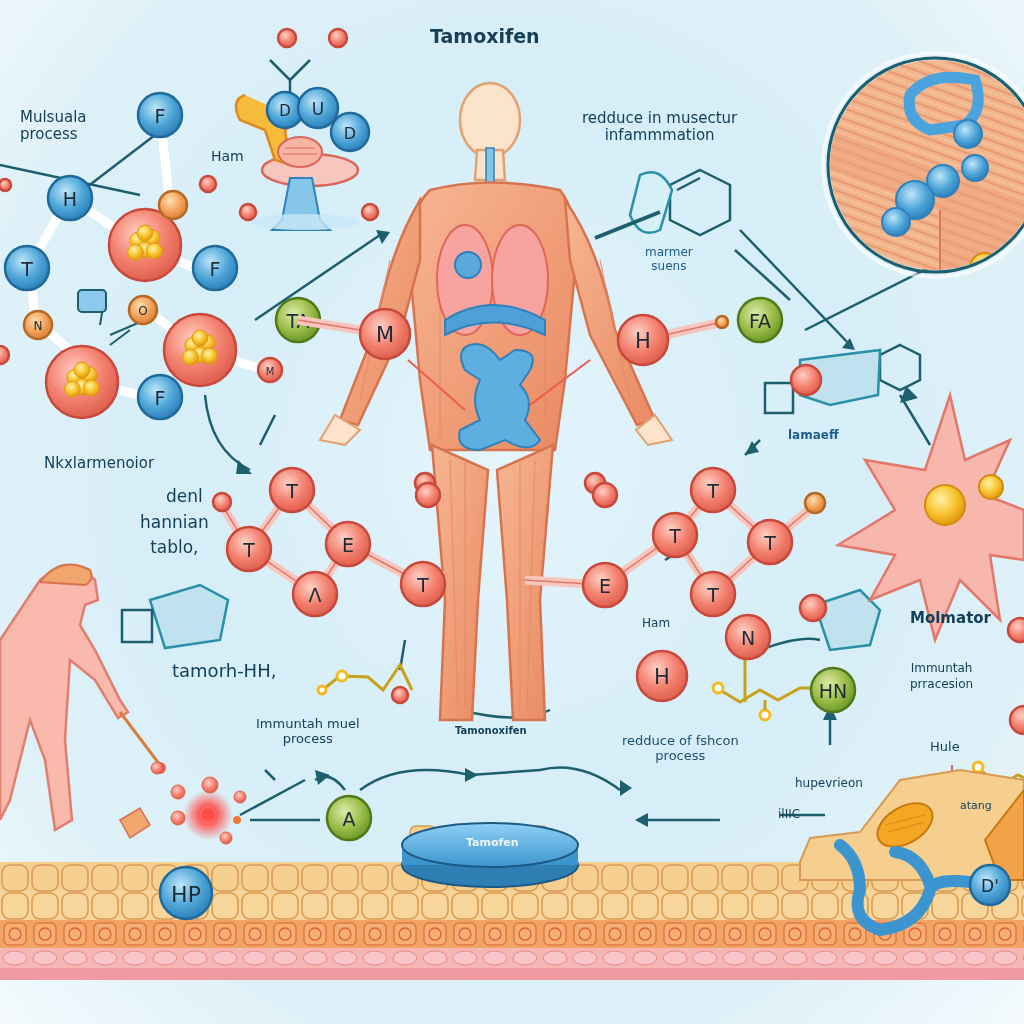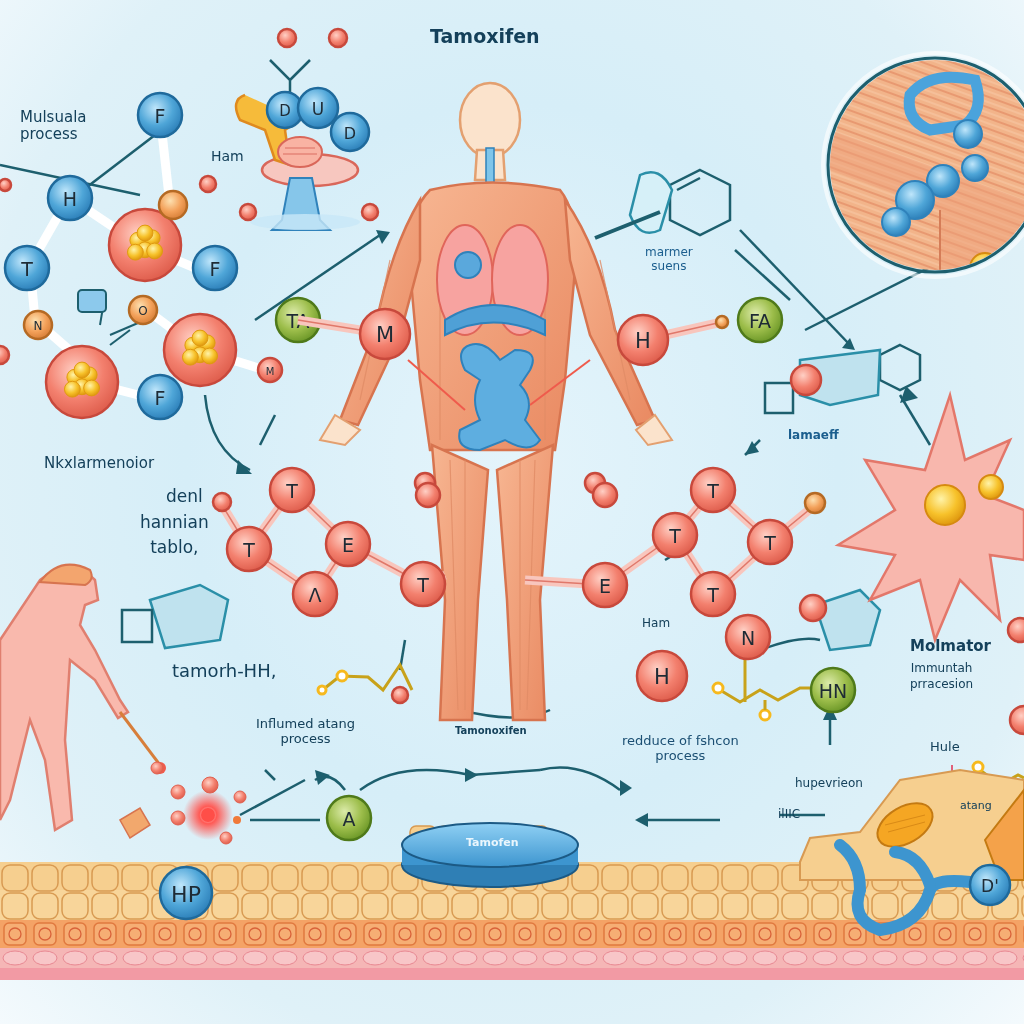--- a/index.html
+++ b/index.html
@@ -724,53 +724,57 @@
 
   <div class="lbl bold" style="left:430px; top:26px; font-size:19px;">Tamoxifen</div>
 
   <div class="lbl left" style="left:20px; top:109px; font-size:15px;">
     <div>Mulsuala</div>
     <div>process</div>
   </div>
 
   <div class="lbl" style="left:211px; top:148px; font-size:14px;">Ham</div>
 
+  <div class="lbl" style="left:582px; top:110px; font-size:15px;">
+    <div>redduce in  musectur</div>
+    <div>infammmation</div>
+  </div>
 
   <div class="lbl" style="left:645px; top:246px; font-size:12px; color:#1b5e8e;">
     <div>marmer</div>
     <div>suens</div>
   </div>
 
   <div class="lbl bold" style="left:788px; top:429px; font-size:12px; color:#1b5e8e;">lamaeff</div>
 
   <div class="lbl" style="left:0px; top:455px; font-size:15px;padding-left:44px;">Nkxlarmenoior</div>
 
   <div class="lbl" style="left:140px; top:484px; font-size:17px; line-height:1.5;">
     <div style="padding-left:20px;">denl</div>
     <div>hannian</div>
     <div>tablo,</div>
   </div>
 
   <div class="lbl" style="left:172px; top:661px; font-size:18px;">tamorh-HH,</div>
 
   <div class="lbl" style="left:256px; top:717px; font-size:13px;">
-    <div>Influmed atang</div>
+    <div>Immuntah muel</div>
     <div>process</div>
   </div>
 
   <div class="lbl bold" style="left:455px; top:725px; font-size:10px;">Tamonoxifen</div>
 
   <div class="lbl" style="left:622px; top:734px; font-size:13px; color:#1b4f73;">
     <div>redduce of fshcon</div>
     <div>process</div>
   </div>
 
   <div class="lbl" style="left:642px; top:617px; font-size:12px;">Ham</div>
 
-  <div class="lbl bold" style="left:910px; top:638px; font-size:15px;">Molmator</div>
+  <div class="lbl bold" style="left:910px; top:610px; font-size:15px;">Molmator</div>
   <div class="lbl" style="left:910px; top:660px; font-size:12px; line-height:1.35;">
     <div>Immuntah</div>
     <div>prracesion</div>
   </div>
 
   <div class="lbl" style="left:930px; top:740px; font-size:13px;">Hule</div>
   <div class="lbl" style="left:795px; top:777px; font-size:12px;">hupevrieon</div>
   <div class="lbl" style="left:960px; top:800px; font-size:11px;">atang</div>
   <div class="lbl" style="left:778px; top:808px; font-size:12px;">ilIIC</div>
 

